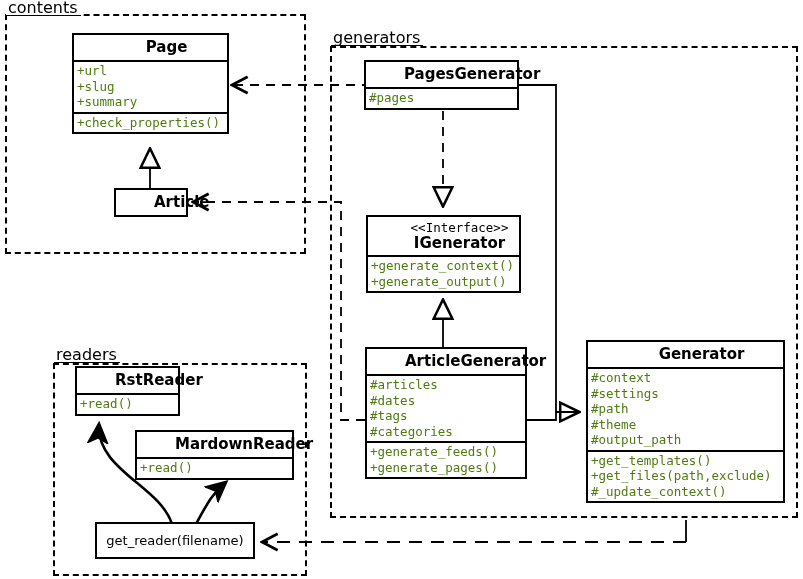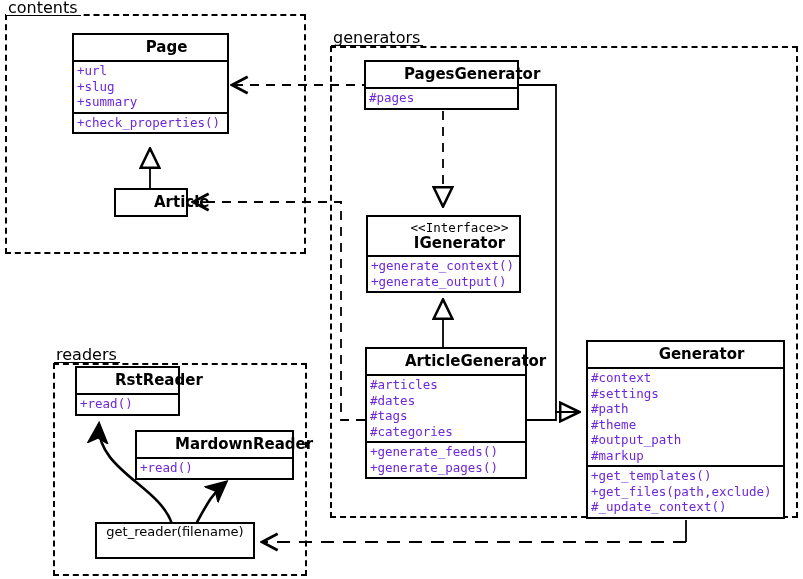--- a/index.html
+++ b/index.html
@@ -61,26 +61,27 @@
     color: #000;
   }
   .uml .compartment {
     border-top: 2px solid #000;
     padding: 1px 0 2px 0;
   }
   .uml .member {
     font-family: "DejaVu Sans Mono", monospace;
     font-size: 12.5px;
     line-height: 15.5px;
-    color: #6d28d9;
+    color: #4d7c0f;
     padding-left: 3px;
     white-space: nowrap;
   }
   .uml.plain {
     display: flex;
+    align-items: center;
     justify-content: center;
   }
   .uml.plain .plainlabel {
     font-size: 13px;
     color: #000;
     white-space: nowrap;
   }
 
   
   .conn {
@@ -216,21 +217,20 @@
   </div>
 
   <div class="uml" style="left:586px; top:340px; width:199px;">
     <div class="title">Generator</div>
     <div class="compartment">
       <div class="member">#context</div>
       <div class="member">#settings</div>
       <div class="member">#path</div>
       <div class="member">#theme</div>
       <div class="member">#output_path</div>
-      <div class="member">#markup</div>
     </div>
     <div class="compartment">
       <div class="member">+get_templates()</div>
       <div class="member">+get_files(path,exclude)</div>
       <div class="member">#_update_context()</div>
     </div>
   </div>
 
   <div class="uml" style="left:75px; top:366px; width:105px;">
     <div class="title">RstReader</div>

